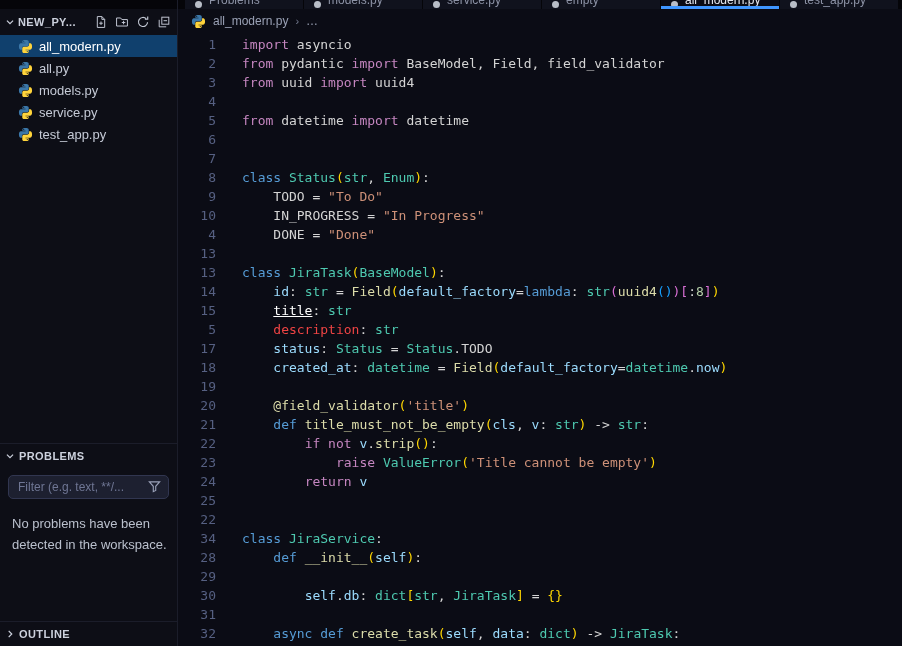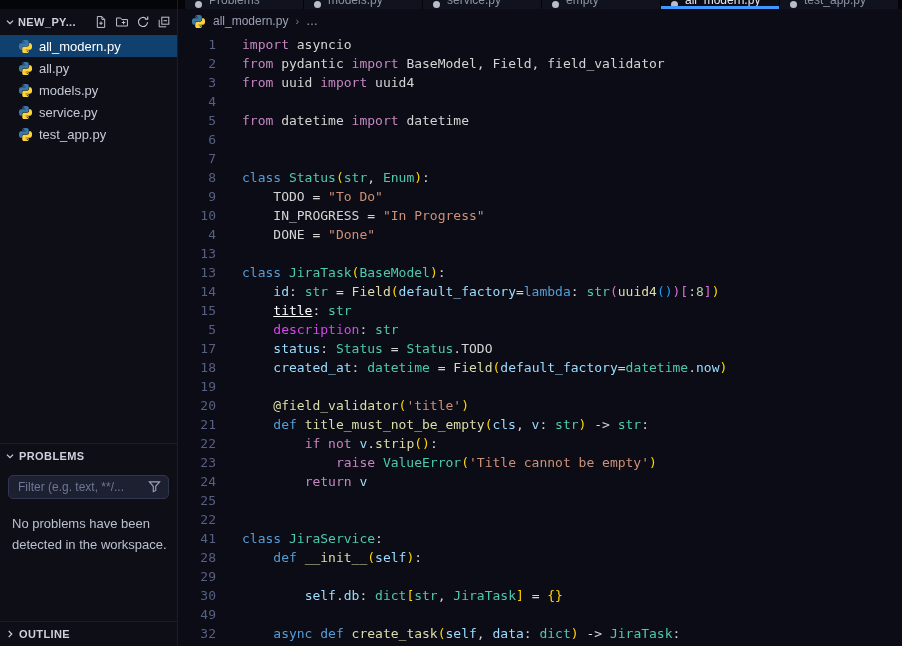--- a/index.html
+++ b/index.html
@@ -232,33 +232,33 @@
         <div class="code-line"><span class="gutter">6</span><span class="ltext"></span></div>
         <div class="code-line"><span class="gutter">7</span><span class="ltext"></span></div>
         <div class="code-line"><span class="gutter">8</span><span class="ltext"><span style="color: rgb(86, 156, 214);">class</span><span style="color: rgb(212, 212, 212);"> </span><span style="color: rgb(78, 201, 176);">Status</span><span style="color: rgb(255, 215, 0);">(</span><span style="color: rgb(78, 201, 176);">str</span><span style="color: rgb(212, 212, 212);">, </span><span style="color: rgb(78, 201, 176);">Enum</span><span style="color: rgb(255, 215, 0);">)</span><span style="color: rgb(212, 212, 212);">:</span></span></div>
         <div class="code-line"><span class="gutter">9</span><span class="ltext"><span style="color: rgb(212, 212, 212);">    TODO = </span><span style="color: rgb(206, 145, 120);">"To Do"</span></span></div>
         <div class="code-line"><span class="gutter">10</span><span class="ltext"><span style="color: rgb(212, 212, 212);">    IN_PROGRESS = </span><span style="color: rgb(206, 145, 120);">"In Progress"</span></span></div>
         <div class="code-line"><span class="gutter">4</span><span class="ltext"><span style="color: rgb(212, 212, 212);">    DONE = </span><span style="color: rgb(206, 145, 120);">"Done"</span></span></div>
         <div class="code-line"><span class="gutter">13</span><span class="ltext"></span></div>
         <div class="code-line"><span class="gutter">13</span><span class="ltext"><span style="color: rgb(86, 156, 214);">class</span><span style="color: rgb(212, 212, 212);"> </span><span style="color: rgb(78, 201, 176);">JiraTask</span><span style="color: rgb(255, 215, 0);">(</span><span style="color: rgb(78, 201, 176);">BaseModel</span><span style="color: rgb(255, 215, 0);">)</span><span style="color: rgb(212, 212, 212);">:</span></span></div>
         <div class="code-line"><span class="gutter">14</span><span class="ltext"><span style="color: rgb(212, 212, 212);">    </span><span style="color: rgb(156, 220, 254);">id</span><span style="color: rgb(212, 212, 212);">: </span><span style="color: rgb(78, 201, 176);">str</span><span style="color: rgb(212, 212, 212);"> = </span><span style="color: rgb(220, 220, 170);">Field</span><span style="color: rgb(255, 215, 0);">(</span><span style="color: rgb(156, 220, 254);">default_factory</span><span style="color: rgb(212, 212, 212);">=</span><span style="color: rgb(86, 156, 214);">lambda</span><span style="color: rgb(212, 212, 212);">: </span><span style="color: rgb(78, 201, 176);">str</span><span style="color: rgb(218, 112, 214);">(</span><span style="color: rgb(220, 220, 170);">uuid4</span><span style="color: rgb(23, 159, 255);">()</span><span style="color: rgb(218, 112, 214);">)</span><span style="color: rgb(218, 112, 214);">[</span><span style="color: rgb(212, 212, 212);">:</span><span style="color: rgb(181, 206, 168);">8</span><span style="color: rgb(218, 112, 214);">]</span><span style="color: rgb(255, 215, 0);">)</span></span></div>
         <div class="code-line"><span class="gutter">15</span><span class="ltext"><span style="color: rgb(212, 212, 212);">    </span><span style="color: #ffffff; text-decoration: underline;">title</span><span style="color: rgb(212, 212, 212);">: </span><span style="color: rgb(78, 201, 176);">str</span></span></div>
-        <div class="code-line"><span class="gutter">5</span><span class="ltext"><span style="color: rgb(212, 212, 212);">    </span><span style="color: #d946ef;">description</span><span style="color: rgb(212, 212, 212);">: </span><span style="color: rgb(78, 201, 176);">str</span></span></div>
+        <div class="code-line"><span class="gutter">5</span><span class="ltext"><span style="color: rgb(212, 212, 212);">    </span><span style="color: #ef4444;">description</span><span style="color: rgb(212, 212, 212);">: </span><span style="color: rgb(78, 201, 176);">str</span></span></div>
         <div class="code-line"><span class="gutter">17</span><span class="ltext"><span style="color: rgb(212, 212, 212);">    </span><span style="color: rgb(156, 220, 254);">status</span><span style="color: rgb(212, 212, 212);">: </span><span style="color: rgb(78, 201, 176);">Status</span><span style="color: rgb(212, 212, 212);"> = </span><span style="color: rgb(78, 201, 176);">Status</span><span style="color: rgb(212, 212, 212);">.TODO</span></span></div>
         <div class="code-line"><span class="gutter">18</span><span class="ltext"><span style="color: rgb(212, 212, 212);">    </span><span style="color: rgb(156, 220, 254);">created_at</span><span style="color: rgb(212, 212, 212);">: </span><span style="color: rgb(78, 201, 176);">datetime</span><span style="color: rgb(212, 212, 212);"> = </span><span style="color: rgb(220, 220, 170);">Field</span><span style="color: rgb(255, 215, 0);">(</span><span style="color: rgb(156, 220, 254);">default_factory</span><span style="color: rgb(212, 212, 212);">=</span><span style="color: rgb(78, 201, 176);">datetime</span><span style="color: rgb(212, 212, 212);">.</span><span style="color: rgb(156, 220, 254);">now</span><span style="color: rgb(255, 215, 0);">)</span></span></div>
         <div class="code-line"><span class="gutter">19</span><span class="ltext"></span></div>
         <div class="code-line"><span class="gutter">20</span><span class="ltext"><span style="color: rgb(212, 212, 212);">    </span><span style="color: rgb(220, 220, 170);">@field_validator</span><span style="color: rgb(255, 215, 0);">(</span><span style="color: rgb(206, 145, 120);">'title'</span><span style="color: rgb(255, 215, 0);">)</span></span></div>
         <div class="code-line"><span class="gutter">21</span><span class="ltext"><span style="color: rgb(212, 212, 212);">    </span><span style="color: rgb(86, 156, 214);">def</span><span style="color: rgb(212, 212, 212);"> </span><span style="color: rgb(220, 220, 170);">title_must_not_be_empty</span><span style="color: rgb(255, 215, 0);">(</span><span style="color: rgb(156, 220, 254);">cls</span><span style="color: rgb(212, 212, 212);">, </span><span style="color: rgb(156, 220, 254);">v</span><span style="color: rgb(212, 212, 212);">: </span><span style="color: rgb(78, 201, 176);">str</span><span style="color: rgb(255, 215, 0);">)</span><span style="color: rgb(212, 212, 212);"> -&gt; </span><span style="color: rgb(78, 201, 176);">str</span><span style="color: rgb(212, 212, 212);">:</span></span></div>
         <div class="code-line"><span class="gutter">22</span><span class="ltext"><span style="color: rgb(212, 212, 212);">        </span><span style="color: rgb(197, 134, 192);">if</span><span style="color: rgb(212, 212, 212);"> </span><span style="color: rgb(197, 134, 192);">not</span><span style="color: rgb(212, 212, 212);"> </span><span style="color: rgb(156, 220, 254);">v</span><span style="color: rgb(212, 212, 212);">.</span><span style="color: rgb(220, 220, 170);">strip</span><span style="color: rgb(255, 215, 0);">()</span><span style="color: rgb(212, 212, 212);">:</span></span></div>
         <div class="code-line"><span class="gutter">23</span><span class="ltext"><span style="color: rgb(212, 212, 212);">            </span><span style="color: rgb(197, 134, 192);">raise</span><span style="color: rgb(212, 212, 212);"> </span><span style="color: rgb(78, 201, 176);">ValueError</span><span style="color: rgb(255, 215, 0);">(</span><span style="color: rgb(206, 145, 120);">'Title cannot be empty'</span><span style="color: rgb(255, 215, 0);">)</span></span></div>
         <div class="code-line"><span class="gutter">24</span><span class="ltext"><span style="color: rgb(212, 212, 212);">        </span><span style="color: rgb(197, 134, 192);">return</span><span style="color: rgb(212, 212, 212);"> </span><span style="color: rgb(156, 220, 254);">v</span></span></div>
         <div class="code-line"><span class="gutter">25</span><span class="ltext"></span></div>
         <div class="code-line"><span class="gutter">22</span><span class="ltext"></span></div>
-        <div class="code-line"><span class="gutter">41</span><span class="ltext"><span style="color: rgb(86, 156, 214);">class</span><span style="color: rgb(212, 212, 212);"> </span><span style="color: rgb(78, 201, 176);">JiraService</span><span style="color: rgb(212, 212, 212);">:</span></span></div>
+        <div class="code-line"><span class="gutter">34</span><span class="ltext"><span style="color: rgb(86, 156, 214);">class</span><span style="color: rgb(212, 212, 212);"> </span><span style="color: rgb(78, 201, 176);">JiraService</span><span style="color: rgb(212, 212, 212);">:</span></span></div>
         <div class="code-line"><span class="gutter">28</span><span class="ltext"><span style="color: rgb(212, 212, 212);">    </span><span style="color: rgb(86, 156, 214);">def</span><span style="color: rgb(212, 212, 212);"> </span><span style="color: rgb(220, 220, 170);">__init__</span><span style="color: rgb(255, 215, 0);">(</span><span style="color: rgb(156, 220, 254);">self</span><span style="color: rgb(255, 215, 0);">)</span><span style="color: rgb(212, 212, 212);">:</span></span></div>
         <div class="code-line"><span class="gutter">29</span><span class="ltext"></span></div>
         <div class="code-line"><span class="gutter">30</span><span class="ltext"><span style="color: rgb(212, 212, 212);">        </span><span style="color: rgb(156, 220, 254);">self</span><span style="color: rgb(212, 212, 212);">.</span><span style="color: rgb(156, 220, 254);">db</span><span style="color: rgb(212, 212, 212);">: </span><span style="color: rgb(78, 201, 176);">dict</span><span style="color: rgb(255, 215, 0);">[</span><span style="color: rgb(78, 201, 176);">str</span><span style="color: rgb(212, 212, 212);">, </span><span style="color: rgb(78, 201, 176);">JiraTask</span><span style="color: rgb(255, 215, 0);">]</span><span style="color: rgb(212, 212, 212);"> = </span><span style="color: rgb(255, 215, 0);">{}</span></span></div>
-        <div class="code-line"><span class="gutter">49</span><span class="ltext"></span></div>
+        <div class="code-line"><span class="gutter">31</span><span class="ltext"></span></div>
         <div class="code-line"><span class="gutter">32</span><span class="ltext"><span style="color: rgb(212, 212, 212);">    </span><span style="color: rgb(86, 156, 214);">async</span><span style="color: rgb(212, 212, 212);"> </span><span style="color: rgb(86, 156, 214);">def</span><span style="color: rgb(212, 212, 212);"> </span><span style="color: rgb(220, 220, 170);">create_task</span><span style="color: rgb(255, 215, 0);">(</span><span style="color: rgb(156, 220, 254);">self</span><span style="color: rgb(212, 212, 212);">, </span><span style="color: rgb(156, 220, 254);">data</span><span style="color: rgb(212, 212, 212);">: </span><span style="color: rgb(78, 201, 176);">dict</span><span style="color: rgb(255, 215, 0);">)</span><span style="color: rgb(212, 212, 212);"> -&gt; </span><span style="color: rgb(78, 201, 176);">JiraTask</span><span style="color: rgb(212, 212, 212);">:</span></span></div>
       </div>
   </main>
 
 </div>
 
 </body></html>

